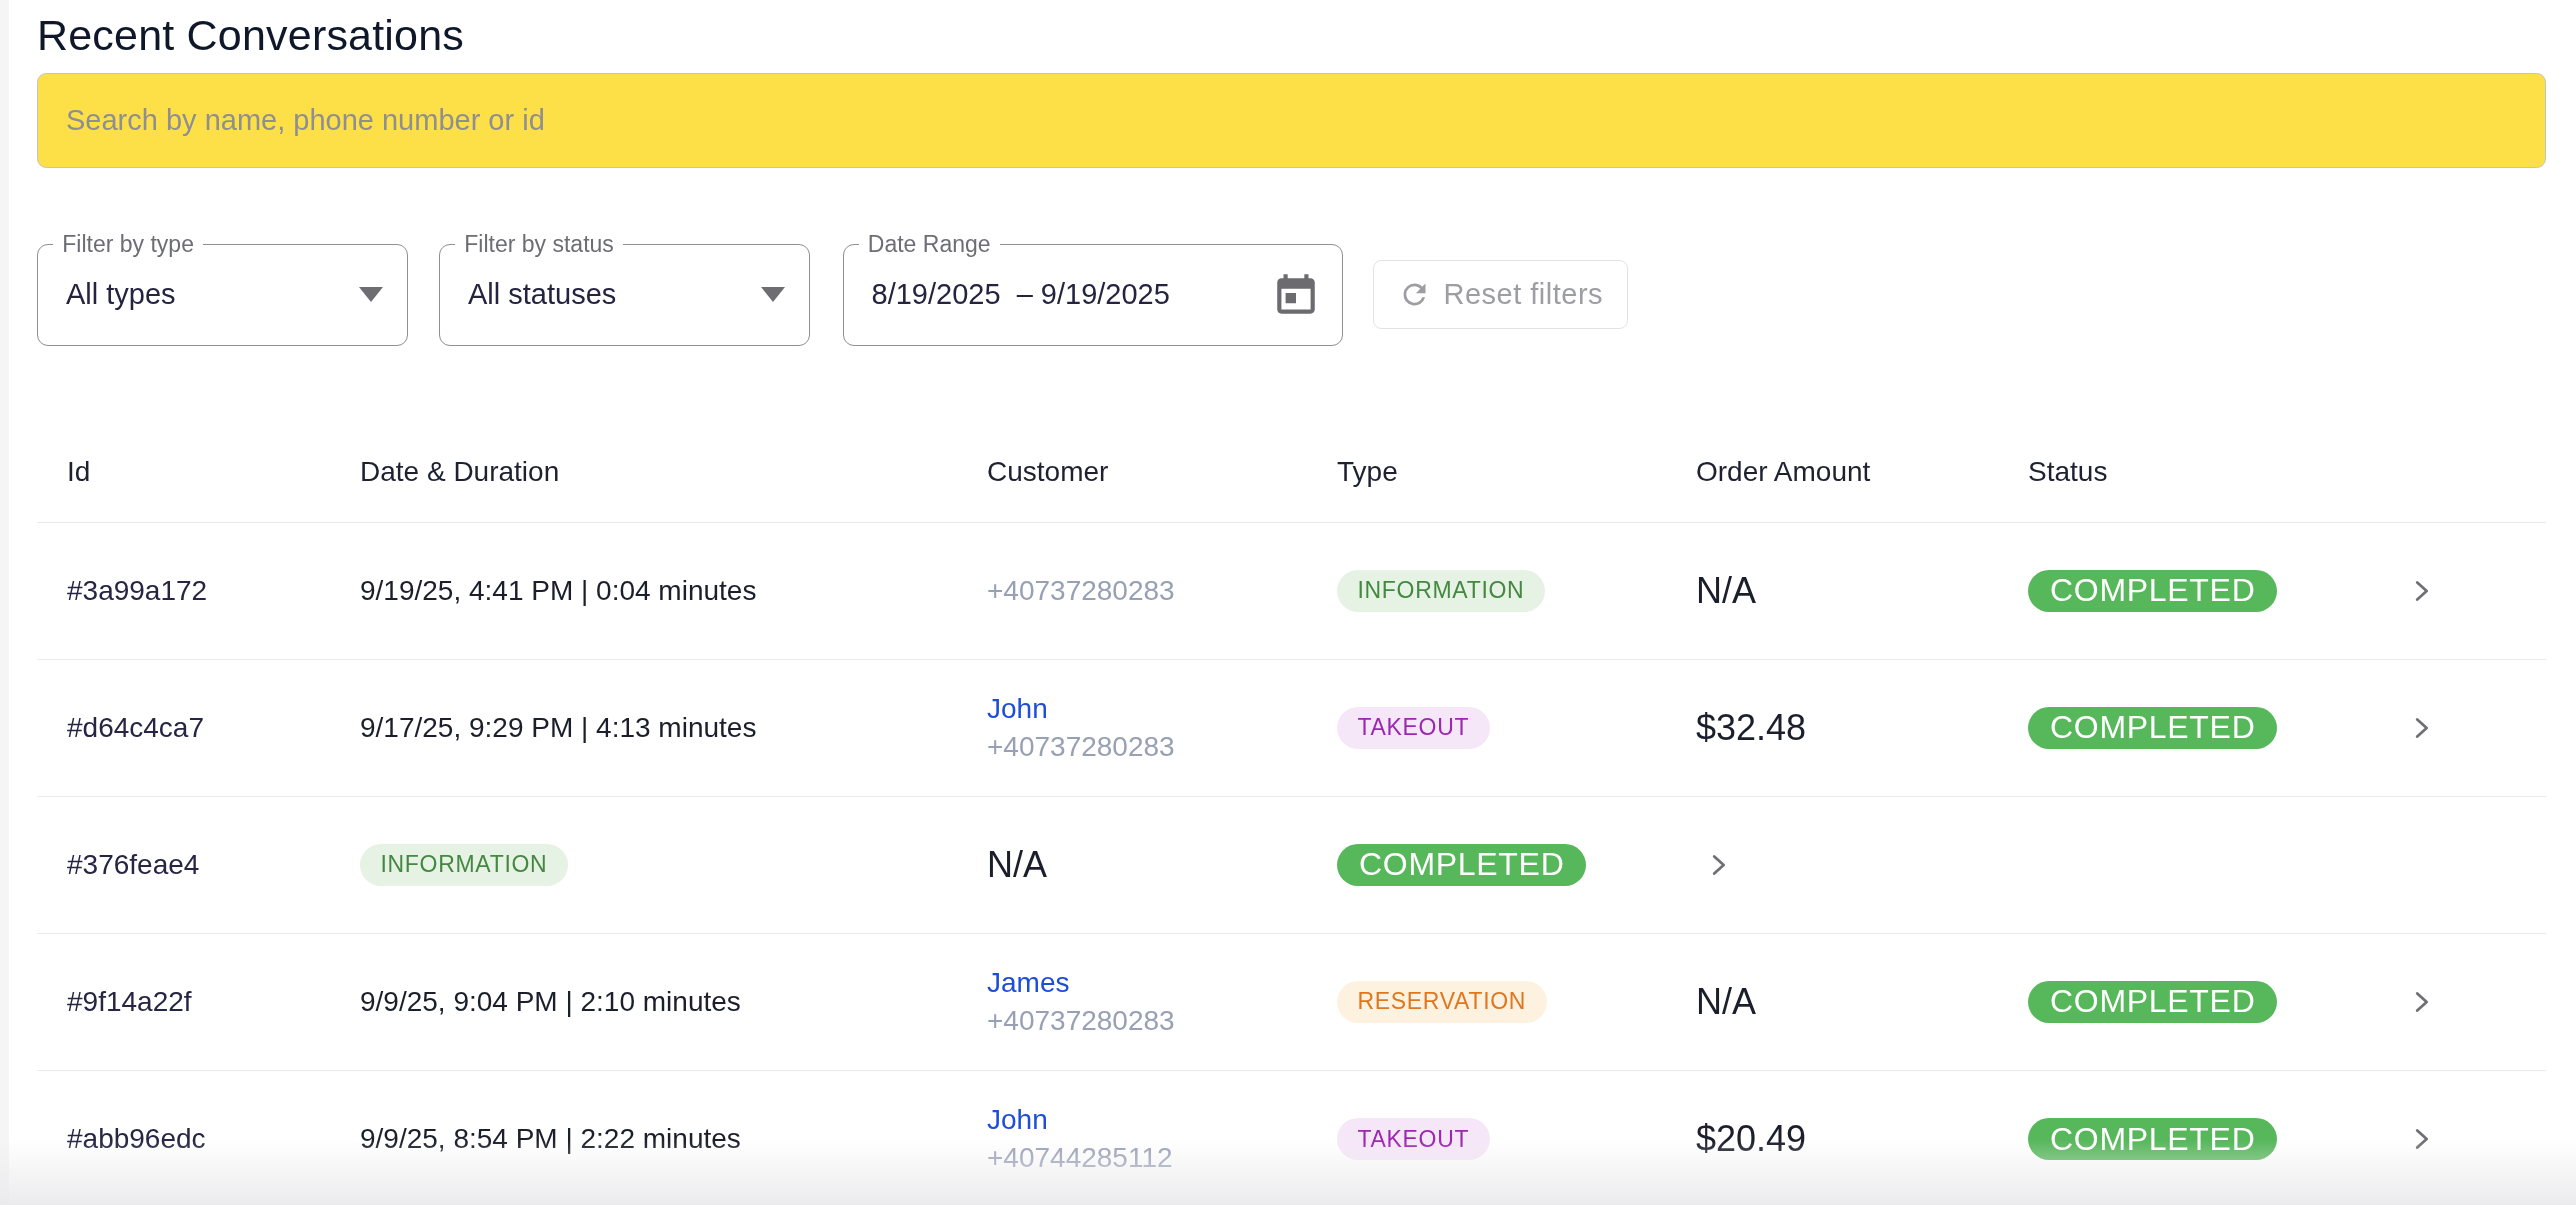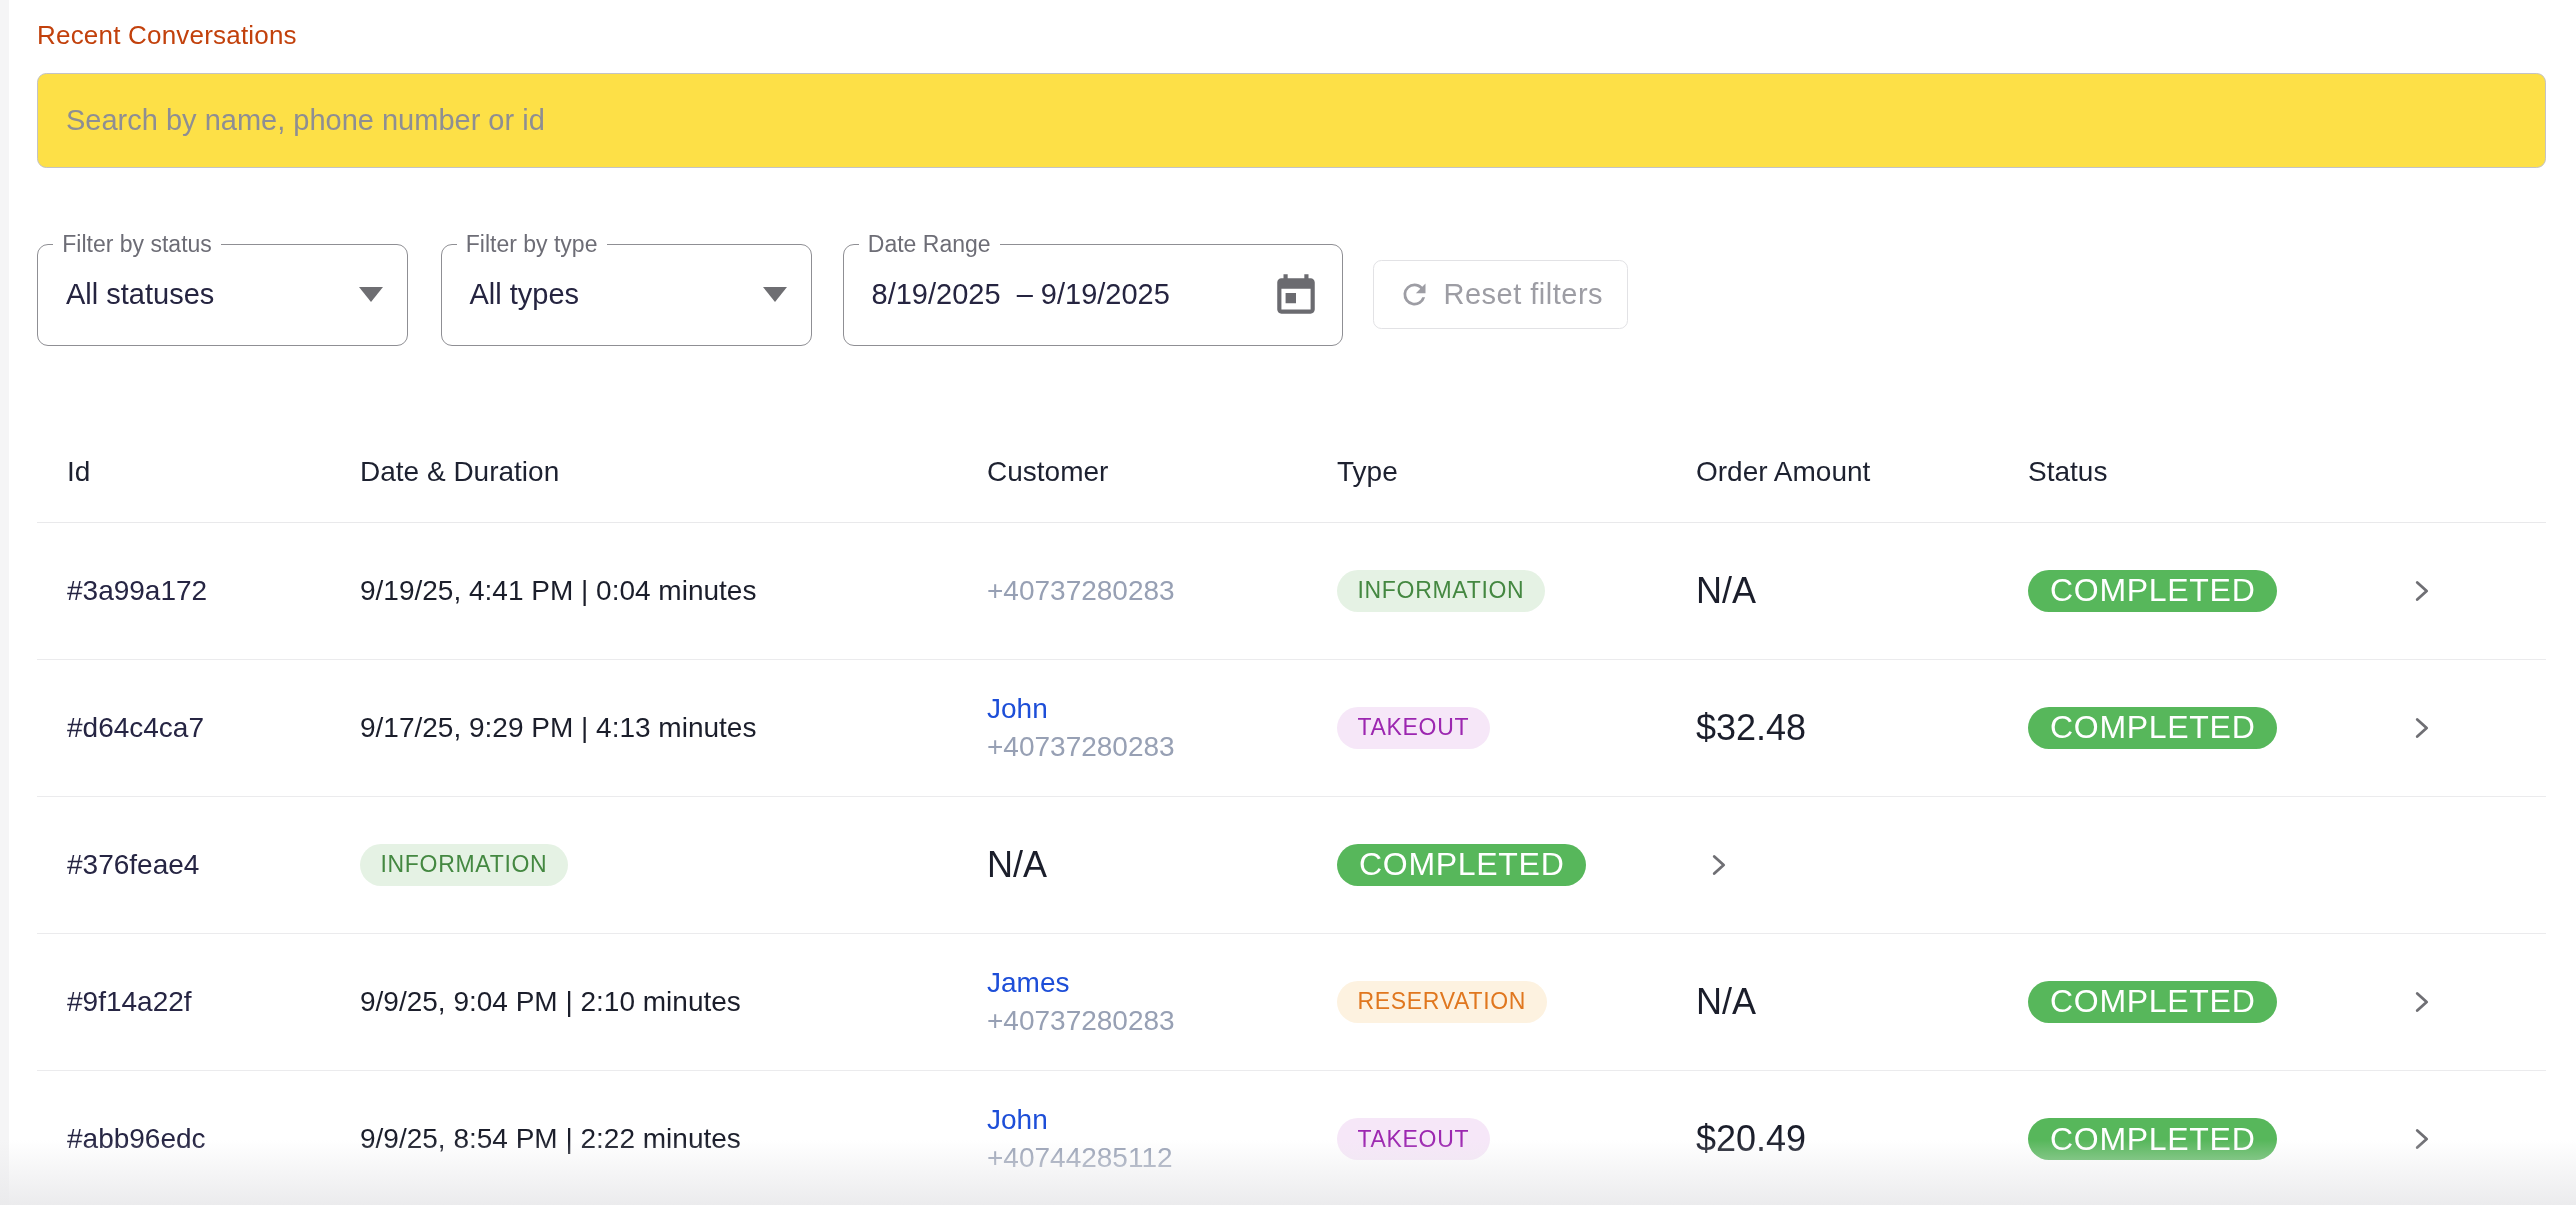--- a/index.html
+++ b/index.html
@@ -1,21 +1,21 @@
 <!DOCTYPE html>
 <html style="font-size:15px"><head>
 <meta charset="utf-8">
 <style>
   * { box-sizing: border-box; margin: 0; padding: 0; }
   html, body { width: 2576px; height: 1205px; overflow: hidden; background: #ffffff;
     font-family: "Liberation Sans", sans-serif; }
   .left-edge { position: absolute; left: 0; top: 0; width: 9.3px; height: 1205px; background: #f5f5f6; }
   .page { position: relative; padding: 0 30px 0 37px; width: 2576px; }
 
-  .page-title { margin-top: 15px; font-size: 26px; line-height: 41px; font-weight: 500; color: #c2410c; letter-spacing: 0.2px; }
+  .page-title { margin-top: 15px; font-size: 43px; line-height: 41px; font-weight: 500; color: #0f172a; letter-spacing: 0.2px; }
 
   .search-box { margin-top: 16.7px; width: 2509px; height: 95px; border: 1.9px solid #c3c3c6; border-radius: 9.3px;
     display: flex; align-items: center; background: #fde047; }
   .search-box input { border: none; outline: none; width: 100%; height: 96%; padding: 0 28px;
     font-size: 29px; color: #252440; font-family: "Liberation Sans", sans-serif; background: transparent; }
   .search-box input::placeholder { color: #8e8e93; opacity: 1; }
 
   .filters { margin-top: 76px; display: flex; align-items: center; }
   .field { position: relative; height: 102px; border: 1.9px solid #8f8f94; border-radius: 11px; background: #fff;
     display: flex; align-items: center; }
@@ -69,29 +69,29 @@
 <div class="page">
 
   <h1 class="page-title">Recent Conversations</h1>
 
   <div class="search-box">
     <input type="text" value="" placeholder="Search by name, phone number or id" style="">
   </div>
 
   <div class="filters">
 
+    <div class="field field-type">
+      <span class="flabel">Filter by type</span>
+      <span class="fvalue">All types</span>
+      <span class="select-arrow"></span>
+    </div>
+
     <div class="field field-status">
       <span class="flabel">Filter by status</span>
       <span class="fvalue">All statuses</span>
-      <span class="select-arrow"></span>
-    </div>
-
-    <div class="field field-type">
-      <span class="flabel">Filter by type</span>
-      <span class="fvalue">All types</span>
       <span class="select-arrow"></span>
     </div>
 
     <div class="field field-date">
       <span class="flabel">Date Range</span>
       <span class="fvalue">8/19/2025  – 9/19/2025</span>
       <svg class="cal-icon" viewBox="0 0 24 24">
         <path fill="#6b6b70" fill-rule="evenodd" d="M19 4h-1V2h-2v2H8V2H6v2H5c-1.1 0-2 .9-2 2v13c0 1.1.9 2 2 2h14c1.1 0 2-.9 2-2V6c0-1.1-.9-2-2-2zm0 15H5V9h14v10zM7 11h5v5H7z"></path>
       </svg>
     </div>

